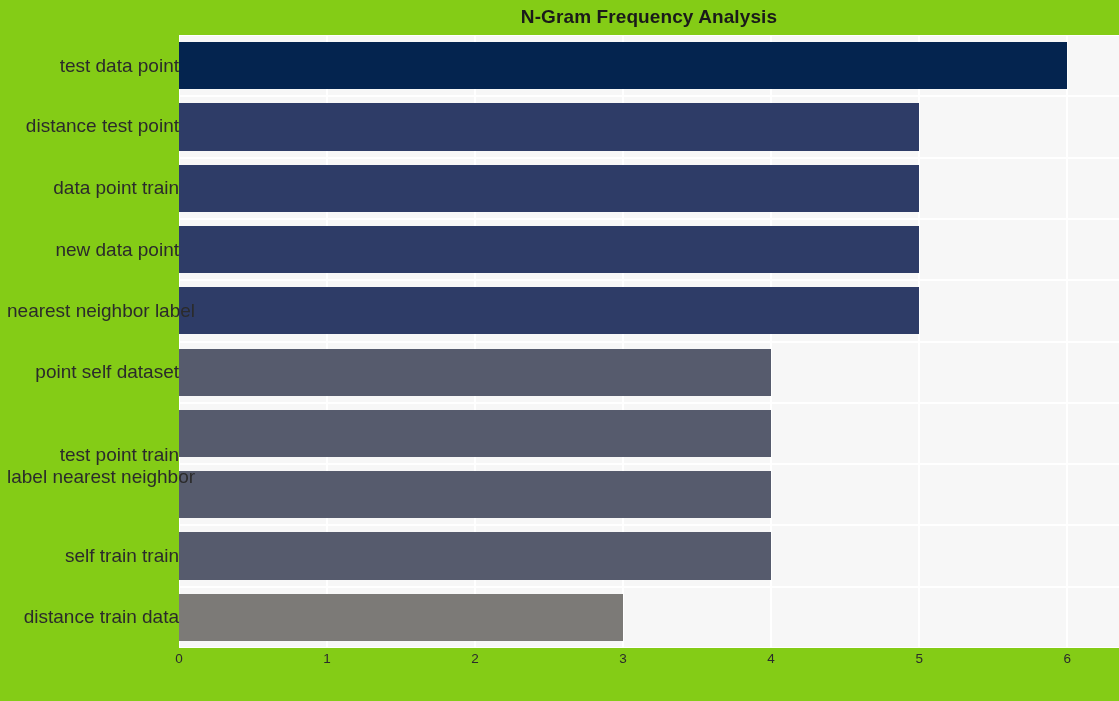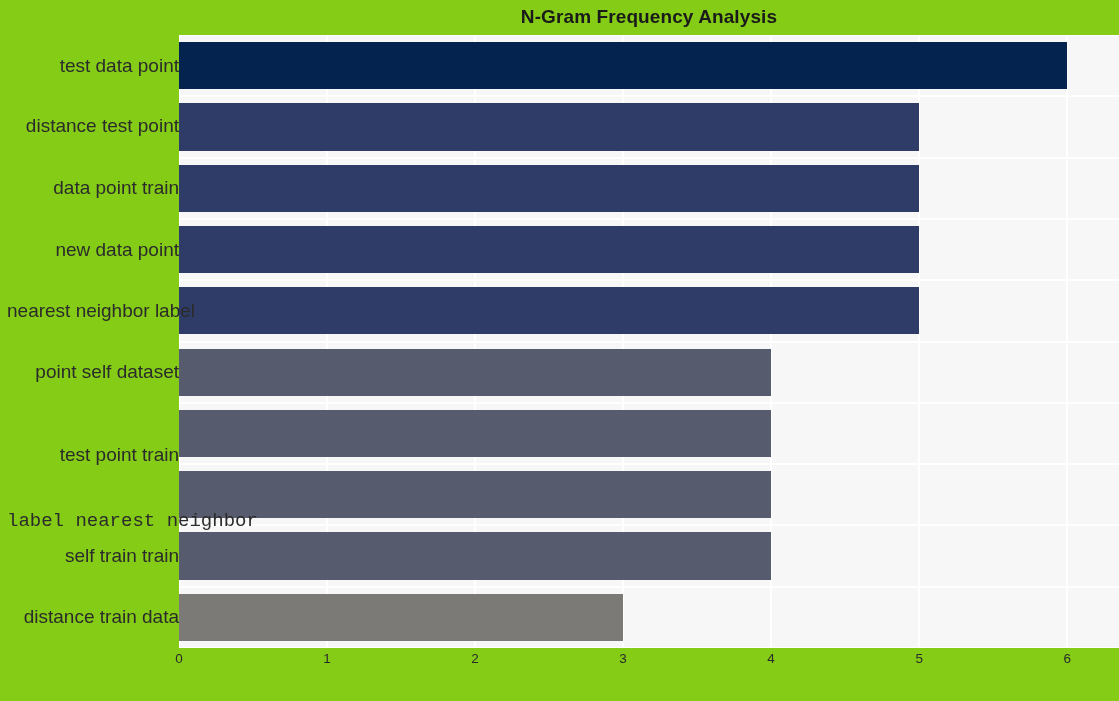--- a/index.html
+++ b/index.html
@@ -161,21 +161,21 @@
   </div>
 
   <div id="y-axis-labels">
       <div class="ytick" style="top: 30.65px;">test data point</div>
       <div class="ytick" style="top: 91px;">distance test point</div>
       <div class="ytick" style="top: 153.25px;">data point train</div>
       <div class="ytick" style="top: 214.55px;">new data point</div>
       <div class="ytick" style="top: 275.85px;">nearest neighbor label</div>
       <div class="ytick" style="top: 337.15px;">point self dataset</div>
       <div class="ytick" style="top: 375px; margin-top: 45px;">test point train</div>
-      <div class="ytick" style="top: 486px; font-family: Liberation Mono, monospace;">label nearest neighbor</div>
+      <div class="ytick" style="top: 442px;">label nearest neighbor</div>
       <div class="ytick" style="top: 521.05px;">self train train</div>
       <div class="ytick" style="top: 582.35px;">distance train data</div>
     </div>
 
   <div id="x-axis-labels">
       <div class="xtick" style="left: 0px;">0</div>
       <div class="xtick" style="left: 148.031px;">1</div>
       <div class="xtick" style="left: 296.063px;">2</div>
       <div class="xtick" style="left: 444.094px;">3</div>
       <div class="xtick" style="left: 592.126px;">4</div>

